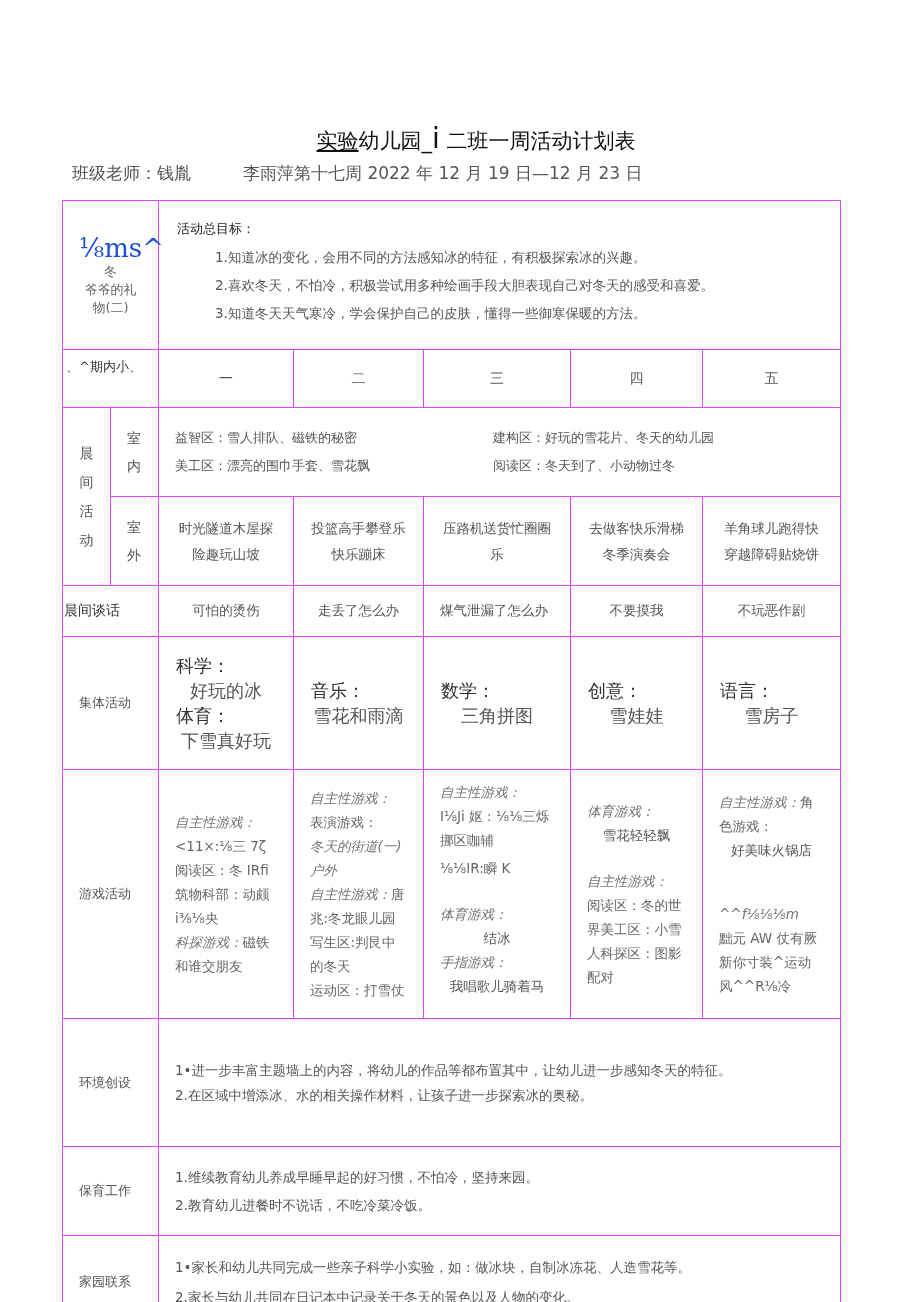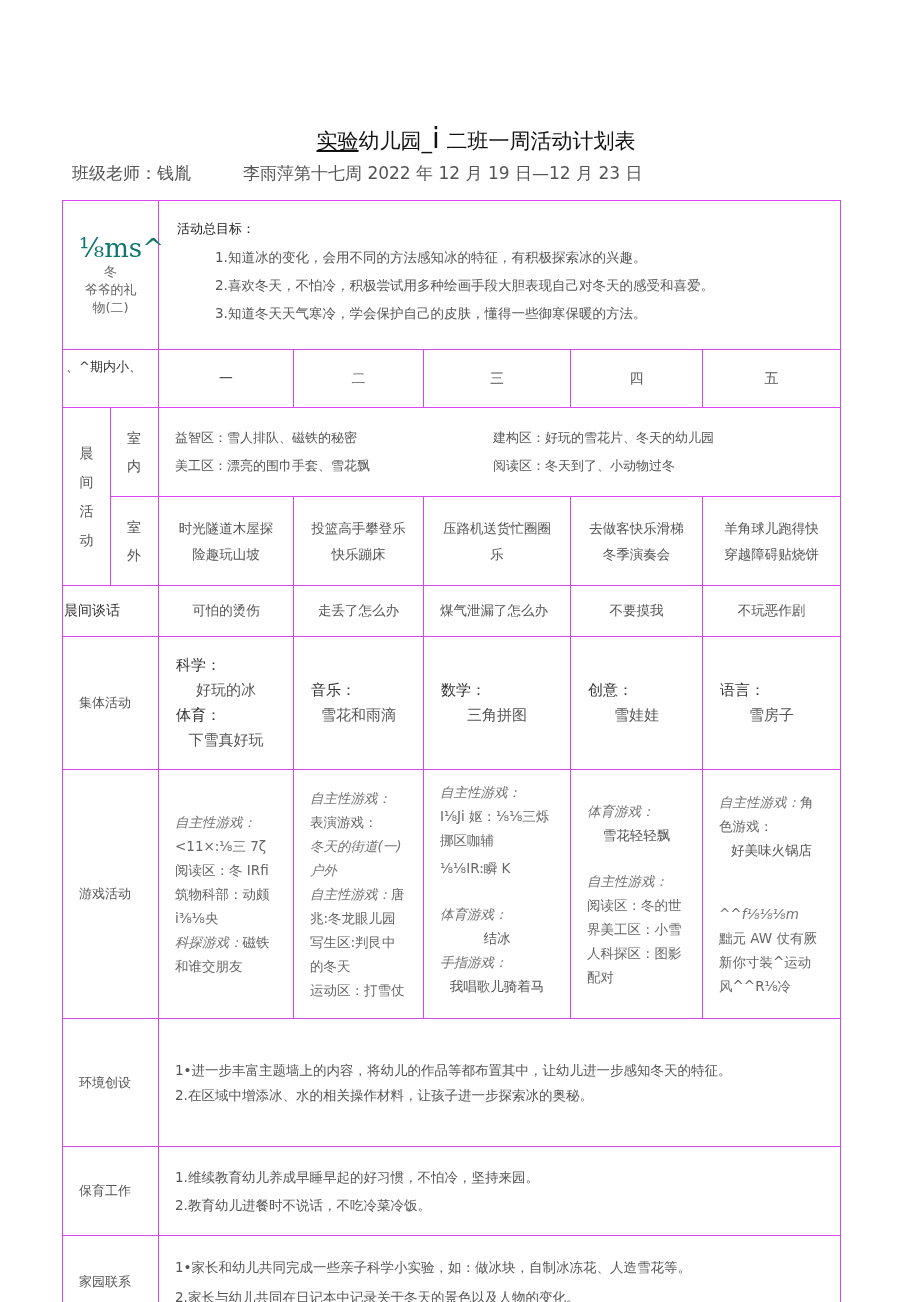--- a/index.html
+++ b/index.html
@@ -13,31 +13,31 @@
   .subtitle .gap { display: inline-block; width: 52px; }
 
   table.plan { position: absolute; left: 62px; top: 200px; width: 778px;
                border-collapse: collapse; table-layout: fixed; font-size: 13px; }
   table.plan td { border: 1px solid #d946ef; padding: 16px; vertical-align: middle; color: #555; }
   .lbl { color: #222; font-size: 13px; }
   .goals { padding: 4px 0 6px 2px; line-height: 28px; }
   .goals .head { color: #222; line-height: 16px; margin-bottom: 6px; }
   .goals .item { padding-left: 38px; color: #555; font-size: 13.5px; }
   .theme { text-align: center; }
-  .theme .big { font-family: "DejaVu Serif", "Liberation Serif", serif; font-size: 26px; color: #0f766e; }
+  .theme .big { font-family: "DejaVu Serif", "Liberation Serif", serif; font-size: 26px; color: #1d4ed8; }
   .theme .small { font-size: 13px; color: #666; }
   .day { text-align: center; font-size: 14px; color: #333; }
   .indoor { line-height: 28px; padding-left: 1px; }
   .indoor .row { display: flex; }
   .indoor .row span:first-child { width: 318px; }
   .vert { text-align: center; line-height: 29px; color: #444; font-size: 14px; }
   .sub { line-height: 28px; padding-left: 1px; color: #222; font-size: 14px; }
   .outdoor { text-align: center; line-height: 26px; font-size: 13.5px; padding: 0 2px; }
   .talk { text-align: center; font-size: 13.5px; }
-  .group { line-height: 25px; font-size: 15px; }
+  .group { line-height: 25px; font-size: 18px; }
   .group .k { color: #333; padding-left: 1px; }
   .group .v { text-align: center; color: #555; }
   .game { line-height: 24px; font-size: 13.5px; padding-left: 1px; }
   .game .k { color: #737373; font-style: italic; }
   .game .v { color: #666; }
   .game .vc { color: #555; text-align: center; }
   .notes { padding-left: 40px; line-height: 25px; font-size: 13.5px; color: #555; }
   .beizhu { font-size: 27px; color: #222; padding-left: 1px; }
 </style>
 </head>

